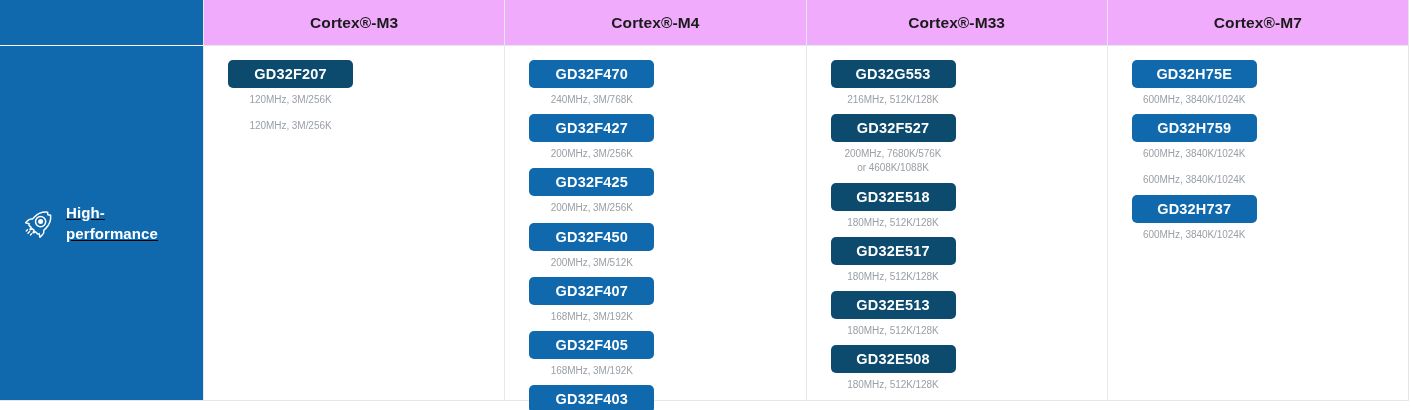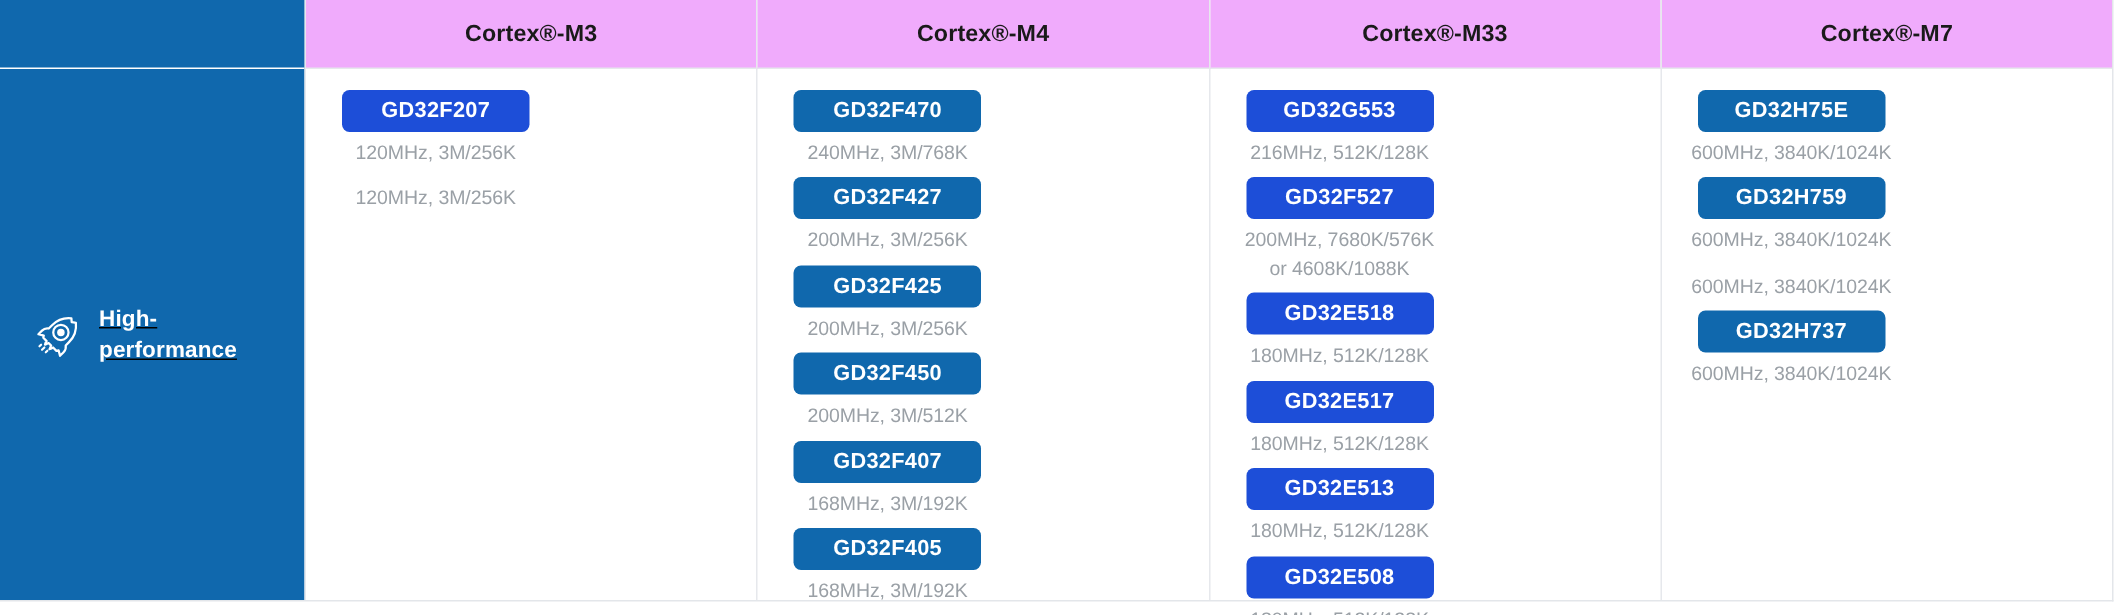--- a/index.html
+++ b/index.html
@@ -125,26 +125,26 @@
     align-items: center;
     justify-content: center;
     color: #ffffff;
     font-size: 14.5px;
     font-weight: bold;
     letter-spacing: .2px;
     box-sizing: border-box;
     cursor: pointer;
     user-select: none;
   }
-  .chip.light { background: #1d4ed8; }
+  .chip.light { background: #0c4a6e; }
   .chip.dark  { background: #1068ad; }
 
   .chip-spec {
     margin-top: 5px;
-    font-size: 13px;
+    font-size: 10px;
     color: #9aa0a6;
     line-height: 1.42;
     text-align: center;
     white-space: pre-line;
     letter-spacing: -.05px;
   }
   .chip-cell.two-line .chip-spec { text-align: center; }
 </style>
 </head>
 <body>

